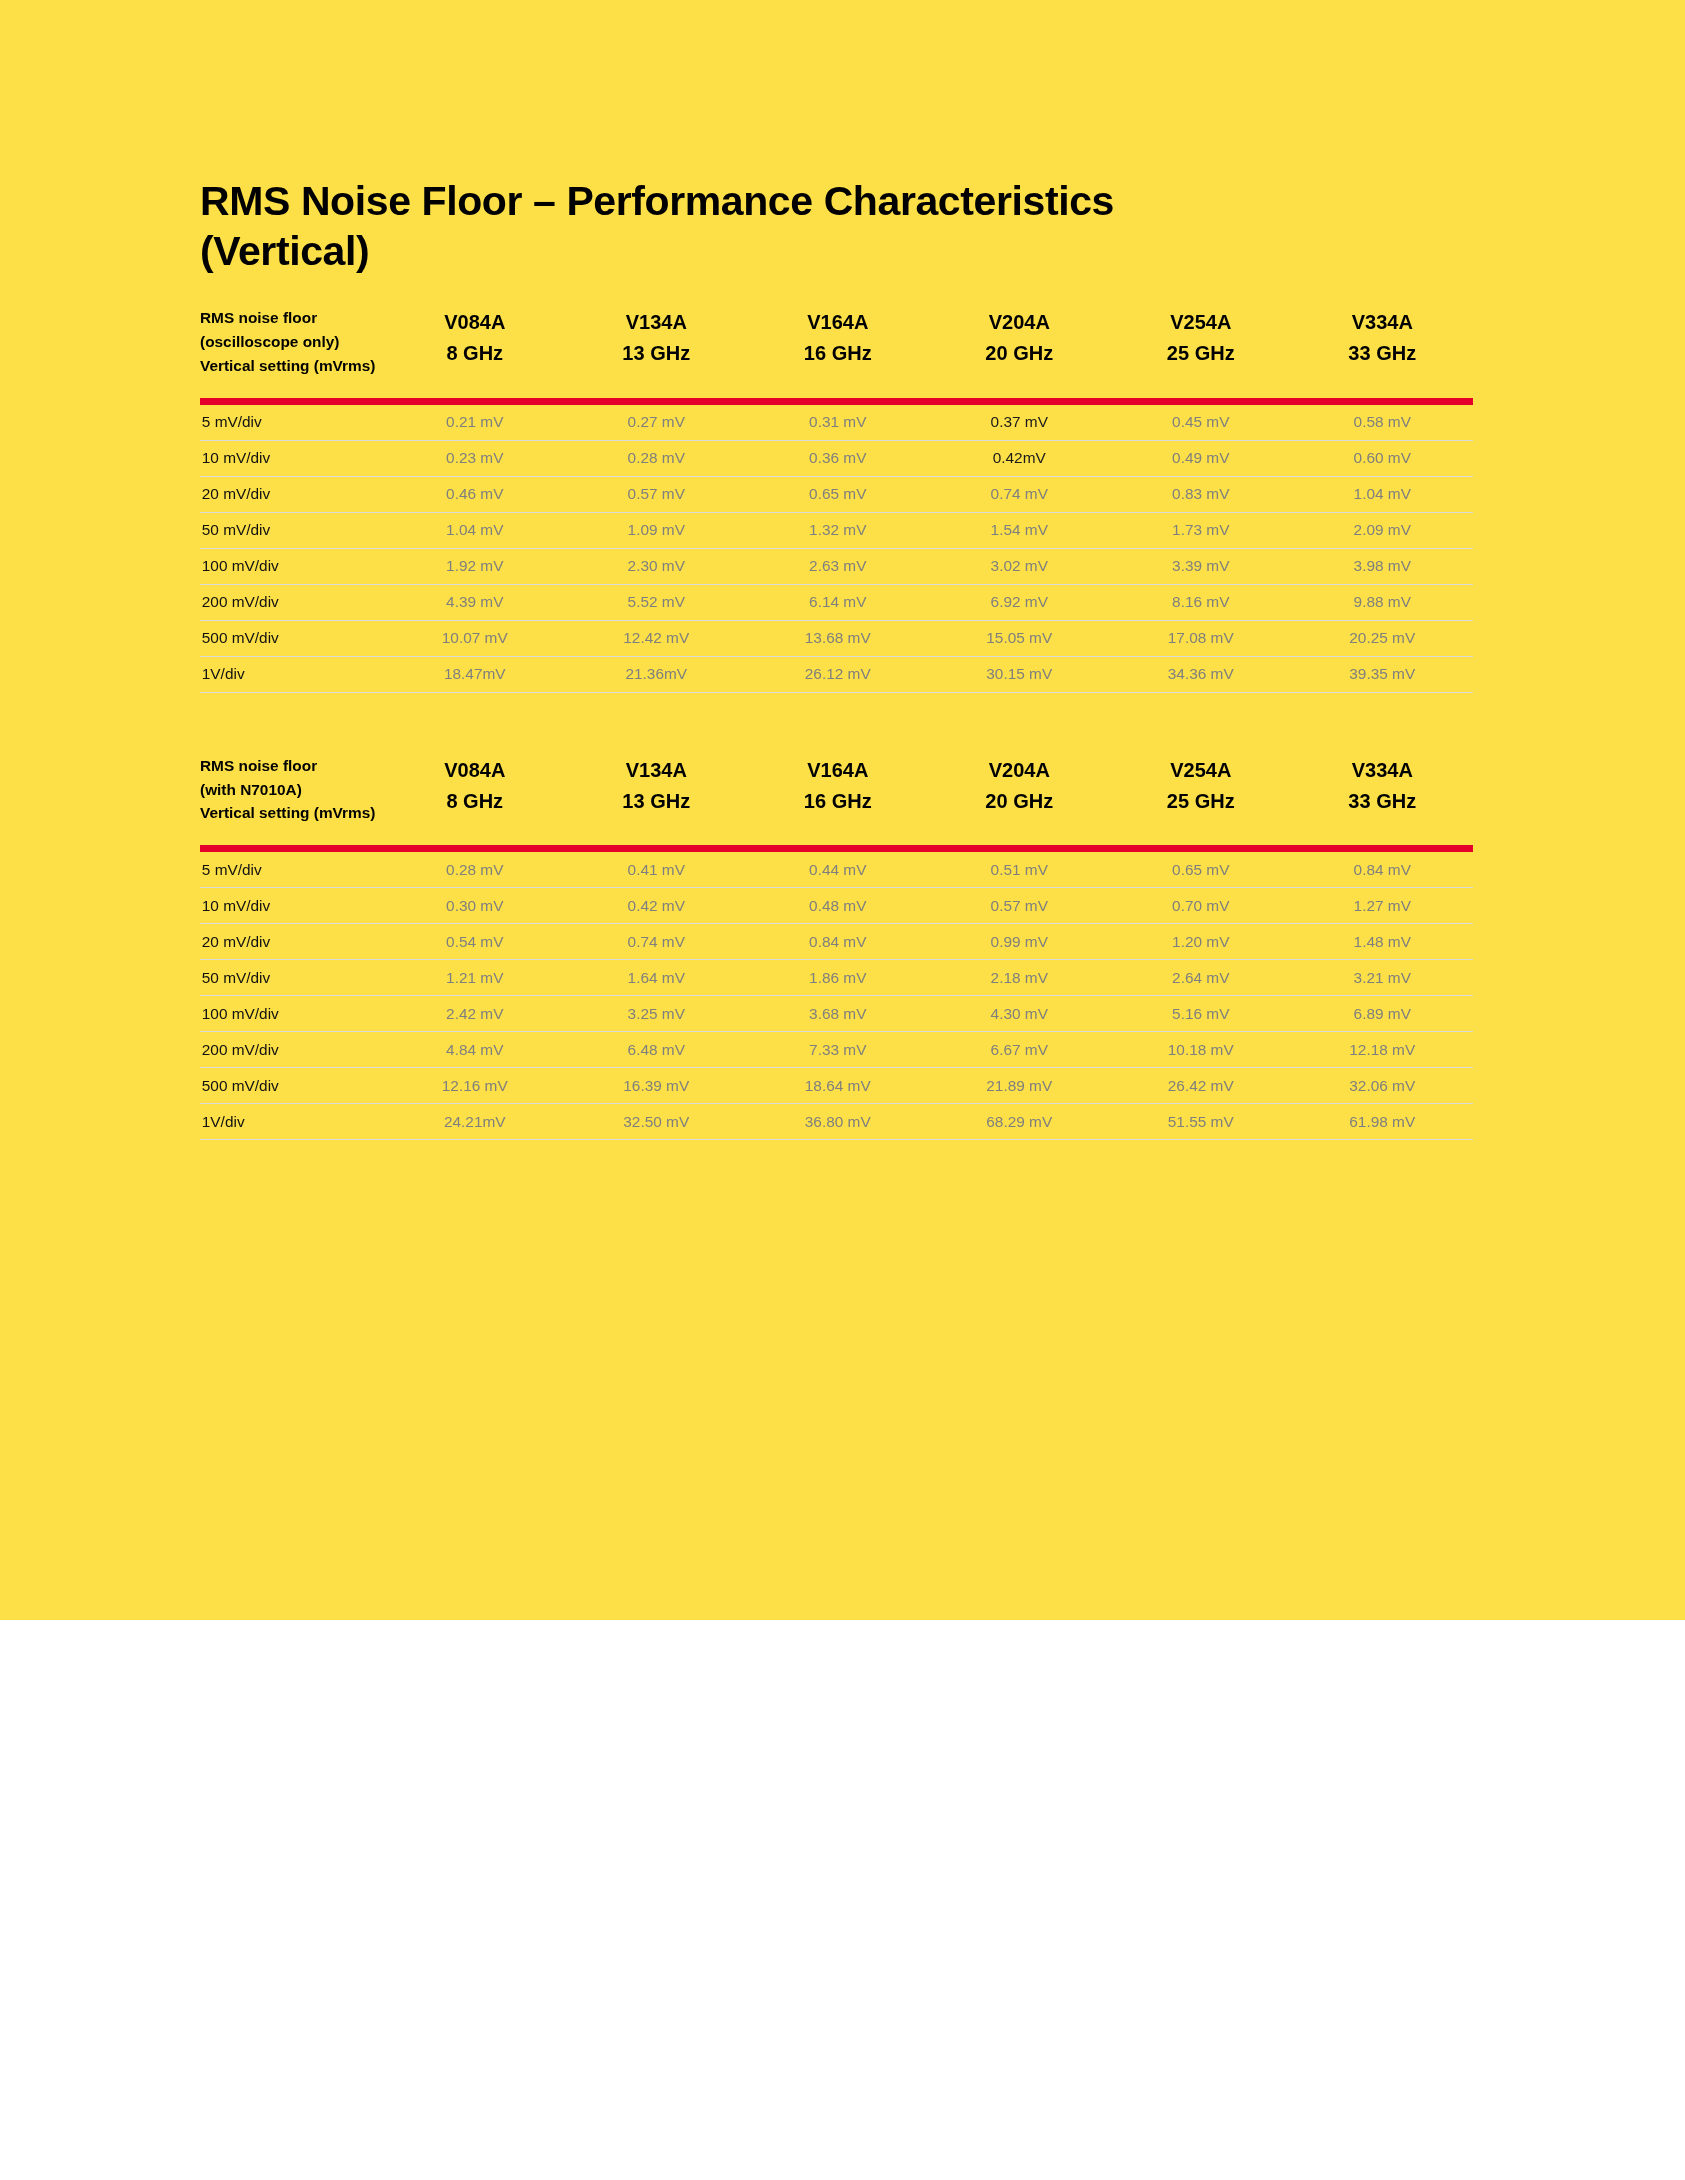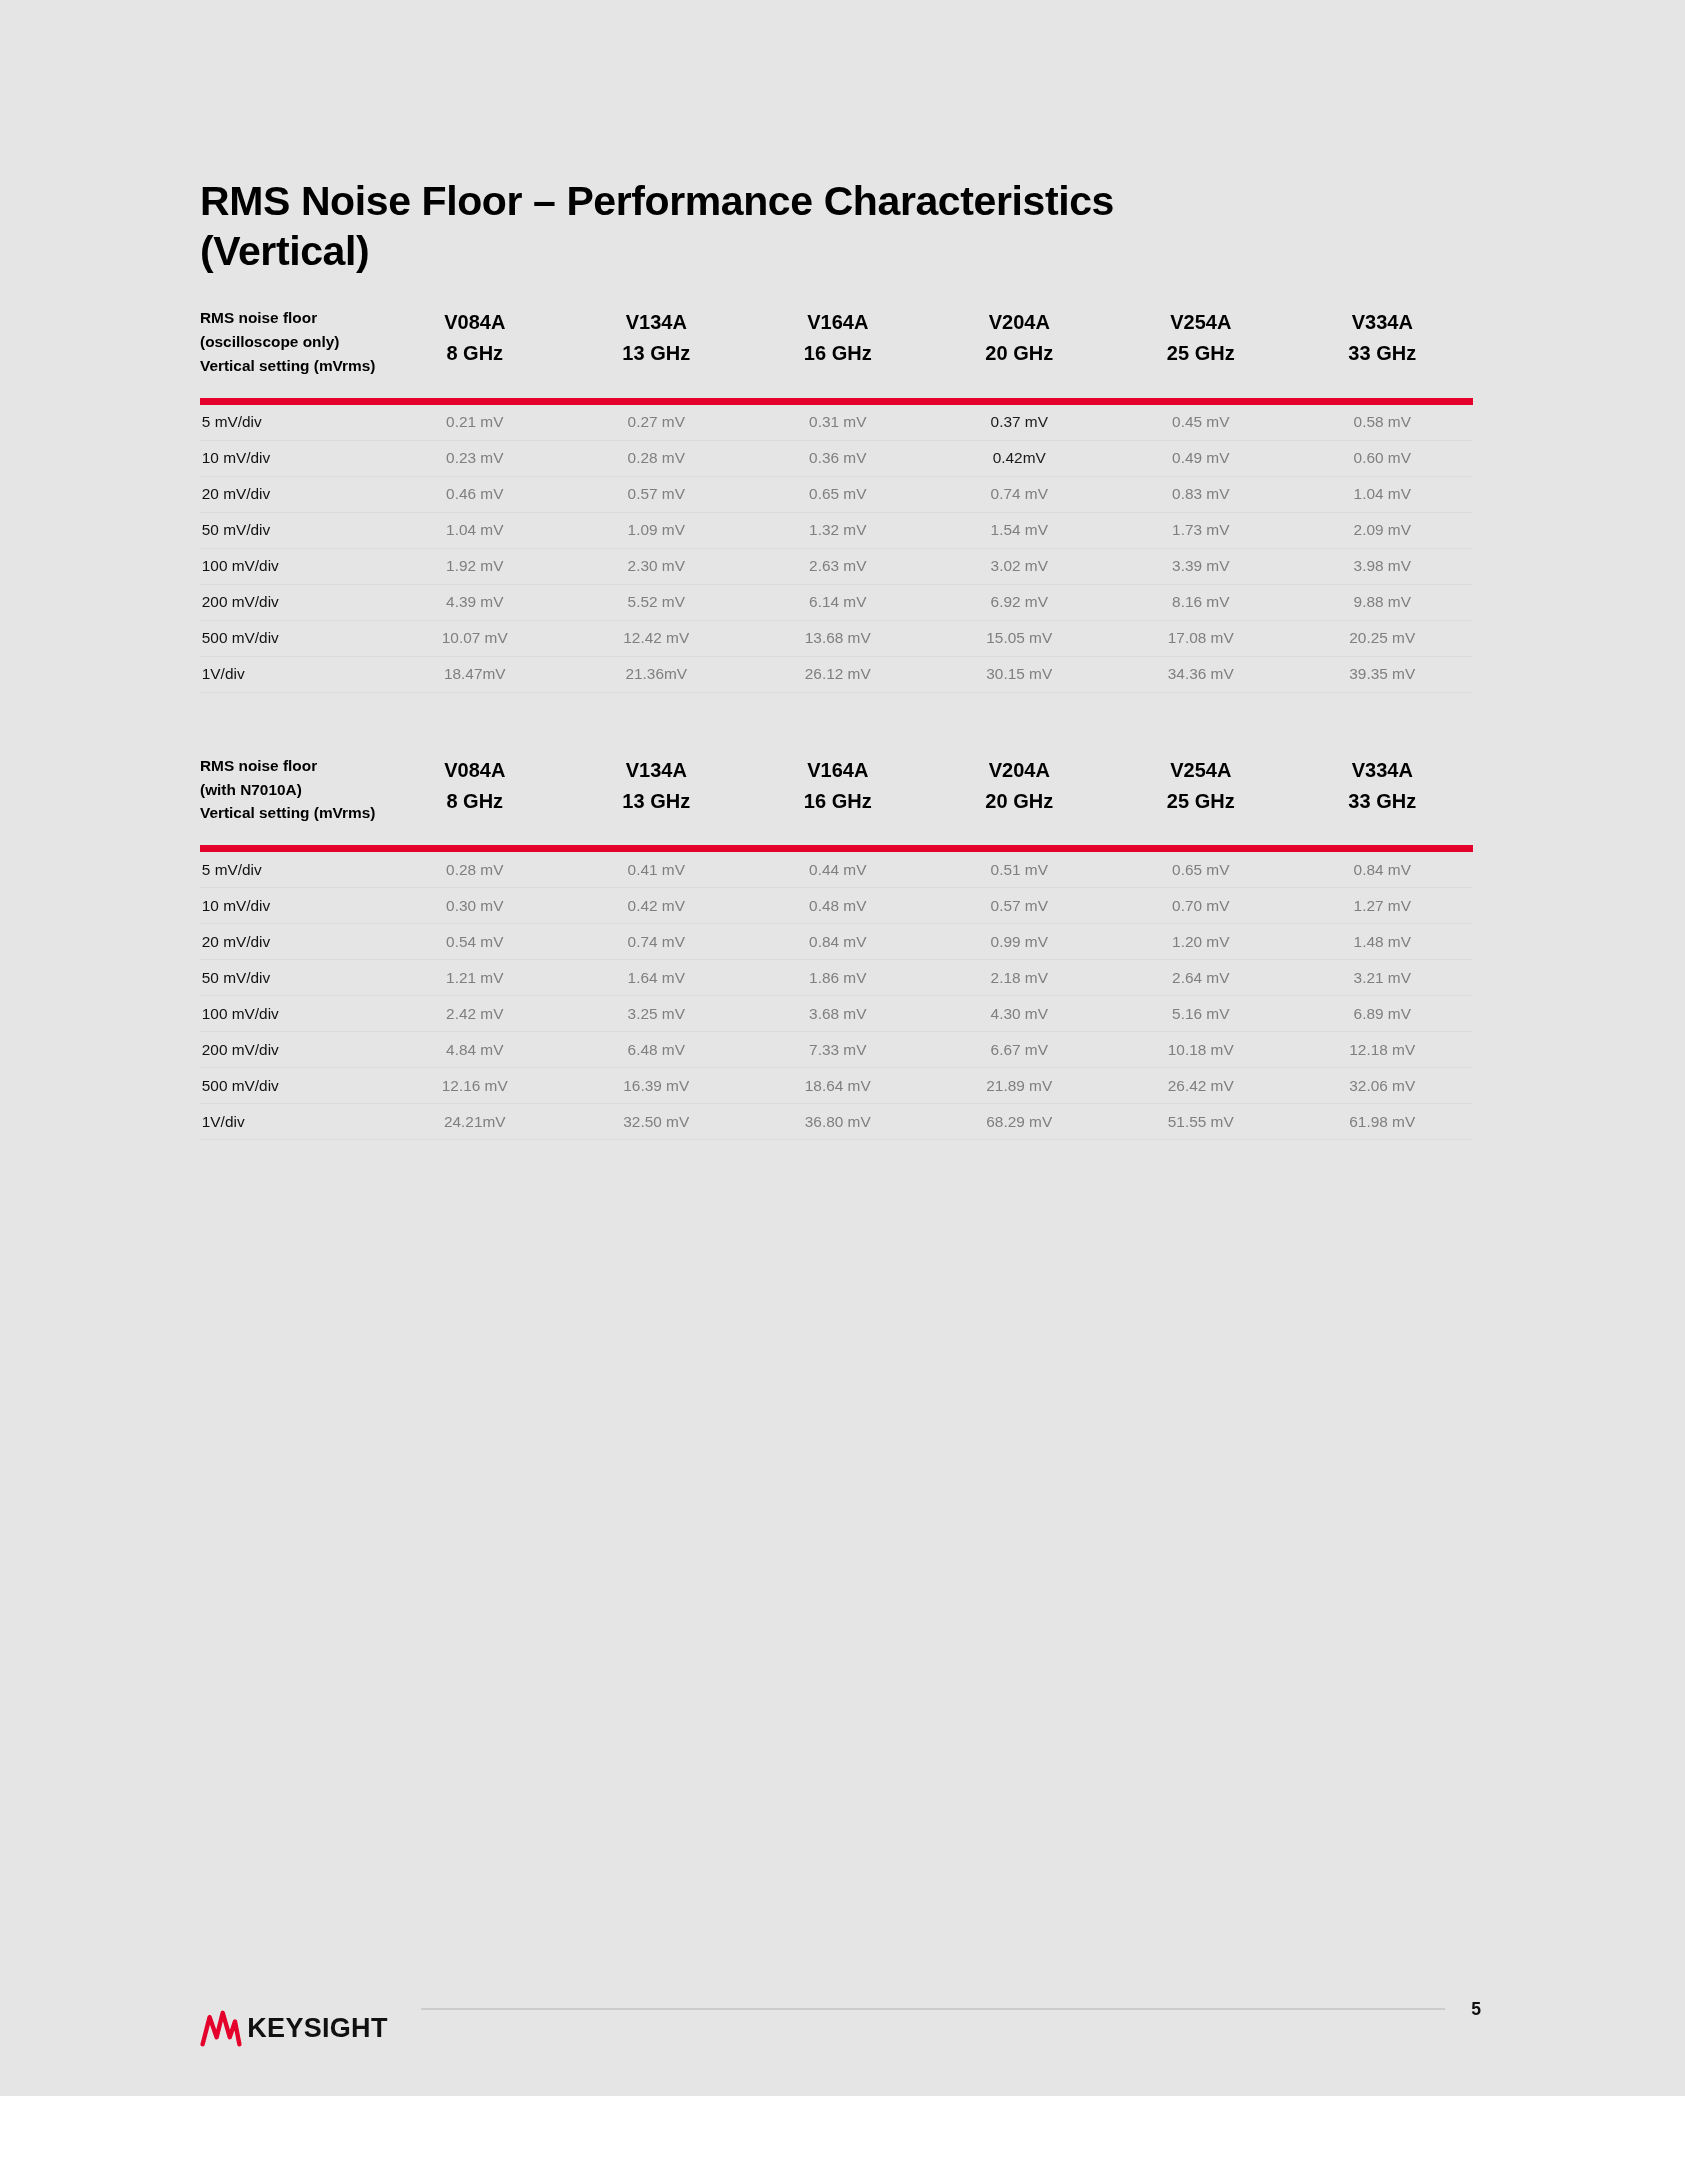--- a/index.html
+++ b/index.html
@@ -1,19 +1,19 @@
 <!DOCTYPE html>
 <html style="--accent: #e4002b; --value-gray: #7f7f7f;font-size:14px"><head>
 <meta charset="utf-8">
 <style>
   :root { --accent:#e4002b; --value-gray:#7f7f7f; --sep:#dcdcdc; --ink:#111111; }
   * { box-sizing:border-box; }
   html,body { margin:0; padding:0; background:#ffffff; }
   body { font-family:"Liberation Sans", sans-serif; color:var(--ink); }
-  .page { position:relative; width:1685px; height:2096px; background:#e5e5e5; overflow:hidden;text-decoration:underline; }
+  .page { position:relative; width:1685px; height:1620px; background:#fde047; overflow:hidden;text-decoration:underline; }
   .content { position:absolute; left:200px; top:176px; width:1273px; }
 
   h1.title { margin:0 0 30px 0; font-size:41px; line-height:1.22; font-weight:bold; color:#000; letter-spacing:-0.4px; }
 
   section.noise-table { width:100%; }
   section.noise-table + section.noise-table { margin-top:61px; }
 
   .thead { display:grid; grid-template-columns:184px repeat(6, 1fr); align-items:start; padding-bottom:20px; }
   .label-cell div { font-size:15.4px; font-weight:bold; line-height:1.55; color:#000; white-space:nowrap; }
   .col-head { text-align:center; font-size:20px; font-weight:bold; line-height:1.55; color:#000; padding-top:0.9px; }

